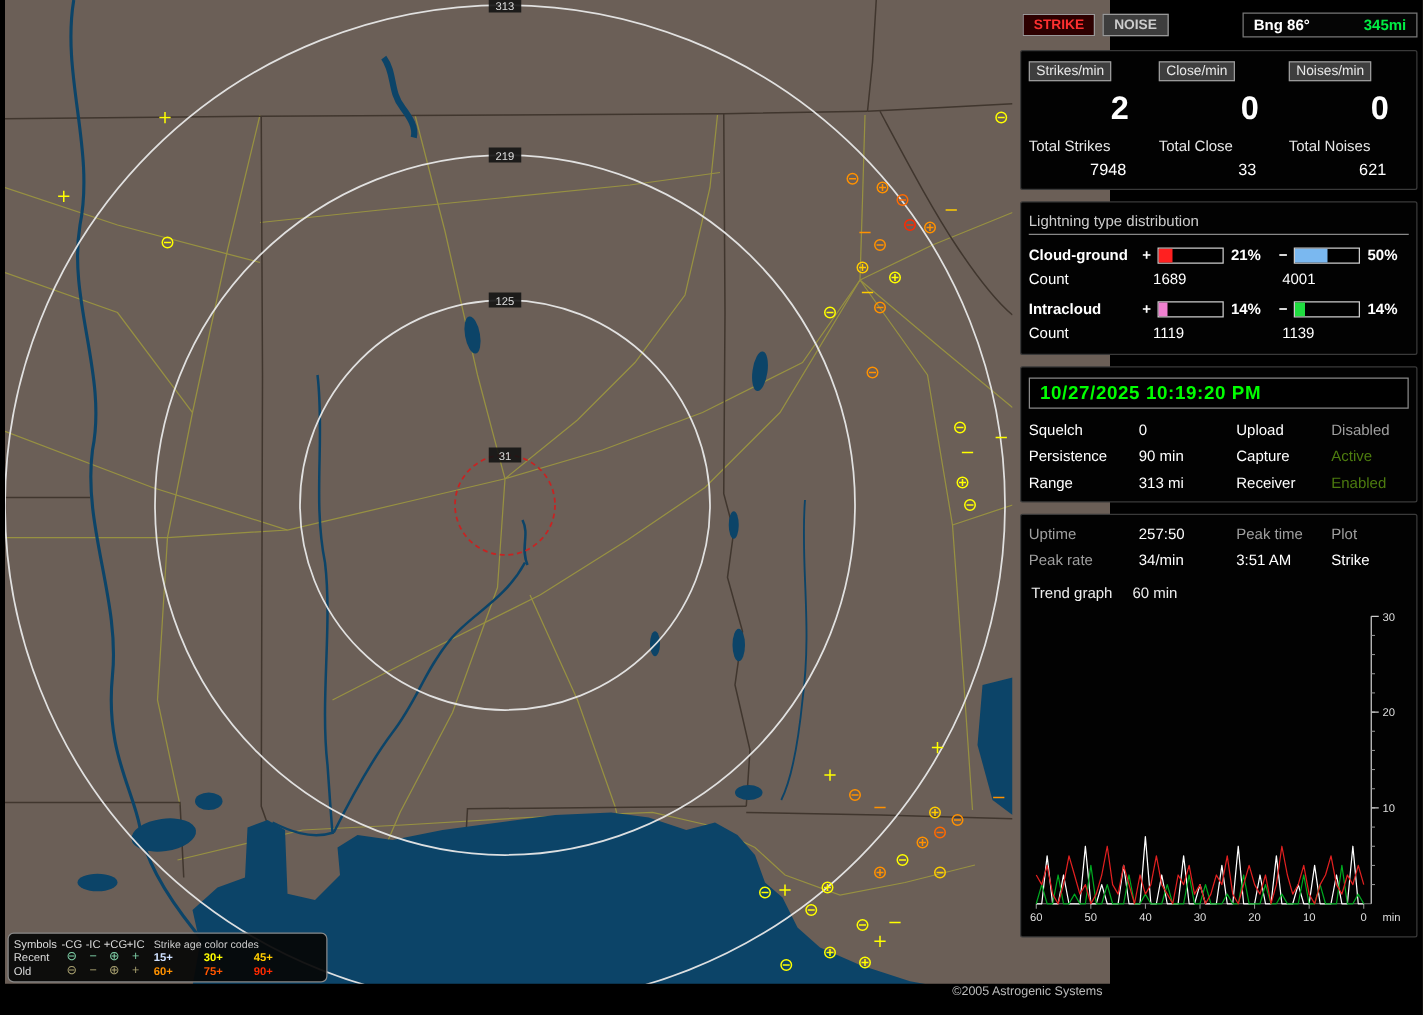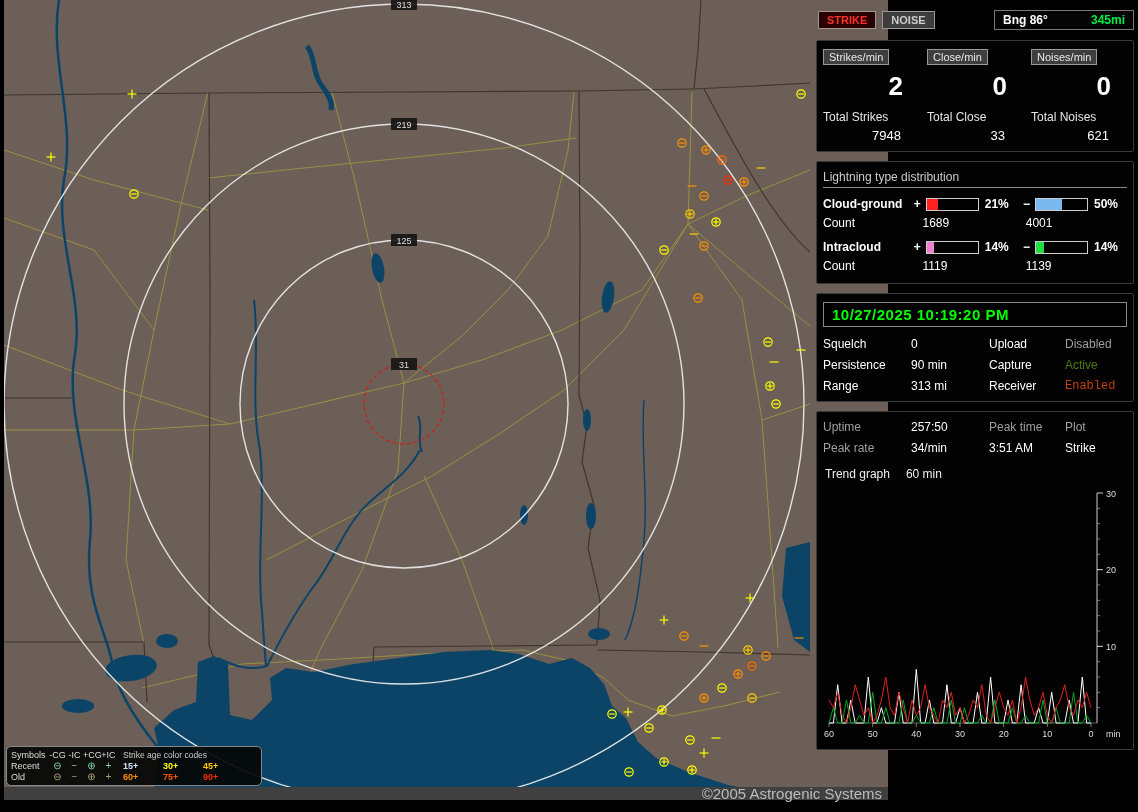--- a/index.html
+++ b/index.html
@@ -11,22 +11,22 @@
   #legend{position:absolute;left:2px;bottom:14px;width:256px;background:rgba(6,6,6,.93);
           border:1px solid #888;border-radius:5px;font-size:9px;color:#ddd;padding:2px 5px 3px 4px;box-sizing:border-box;}
   .lg-row{display:flex;align-items:center;height:11px;}
   .lg-c0{width:38px;}
   .lg-sym{width:17px;text-align:center;}
   .lg-glyph{font-size:10px;line-height:10px;}
   .lg-glyph.recent{color:#7fd0a8;}
   .lg-glyph.old{color:#a8a070;}
   .lg-age-head{flex:1;text-align:left;padding-left:6px;font-size:8.5px;color:#ccc;}
   .lg-age{width:34px;padding-left:6px;font-weight:bold;}
-  #copybar{position:absolute;left:0;bottom:0;width:100%;height:13px;background:#404040;color:#bbb;
-           font-size:15px;line-height:13px;text-align:right;padding-right:6px;box-sizing:border-box;}
+  #copybar{position:absolute;left:0;bottom:0;width:100%;height:13px;background:#000000;color:#bbb;
+           font-size:10px;line-height:13px;text-align:right;padding-right:6px;box-sizing:border-box;}
   
   #panel{position:absolute;left:816px;top:6px;width:318px;height:802px;font-size:12px;}
   .toolbar{display:flex;align-items:center;gap:6px;margin:4px 0 10px 2px;}
   .btn{border:1px solid #999;background:#3d3d3d;color:#ccc;font-size:11px;font-weight:bold;
        padding:2px 8px;font-family:"Liberation Sans",sans-serif;cursor:pointer;}
   .btn.strike{background:#2d0000;color:#ff3030;}
   .bearing{margin-left:auto;border:1px solid #777;background:#050505;display:flex;
            padding:2px 8px;font-size:12px;font-weight:bold;width:122px;justify-content:space-between;}
   .bearing .rng{color:#00ee44;}
   .section{border:1px solid #3a3a3a;padding:8px 6px;margin-bottom:9px;background:#020202;border-radius:2px;}
@@ -443,21 +443,21 @@
         <span style="color: rgb(159, 159, 159);">Disabled</span>
 
         <span>Persistence</span>
         <span>90 min</span>
         <span>Capture</span>
         <span style="color: #4d7c0f;">Active</span>
 
         <span>Range</span>
         <span>313 mi</span>
         <span>Receiver</span>
-        <span style="color: #c2410c; font-family: Liberation Mono, monospace;">Enabled</span>
+        <span style="color: #4d7c0f;">Enabled</span>
       </div>
     </div>
 
     <div class="section">
       <div class="grid4">
         <span class="dim">Uptime</span>
         <span>257:50</span>
         <span class="dim">Peak time</span>
         <span class="dim">Plot</span>
 

